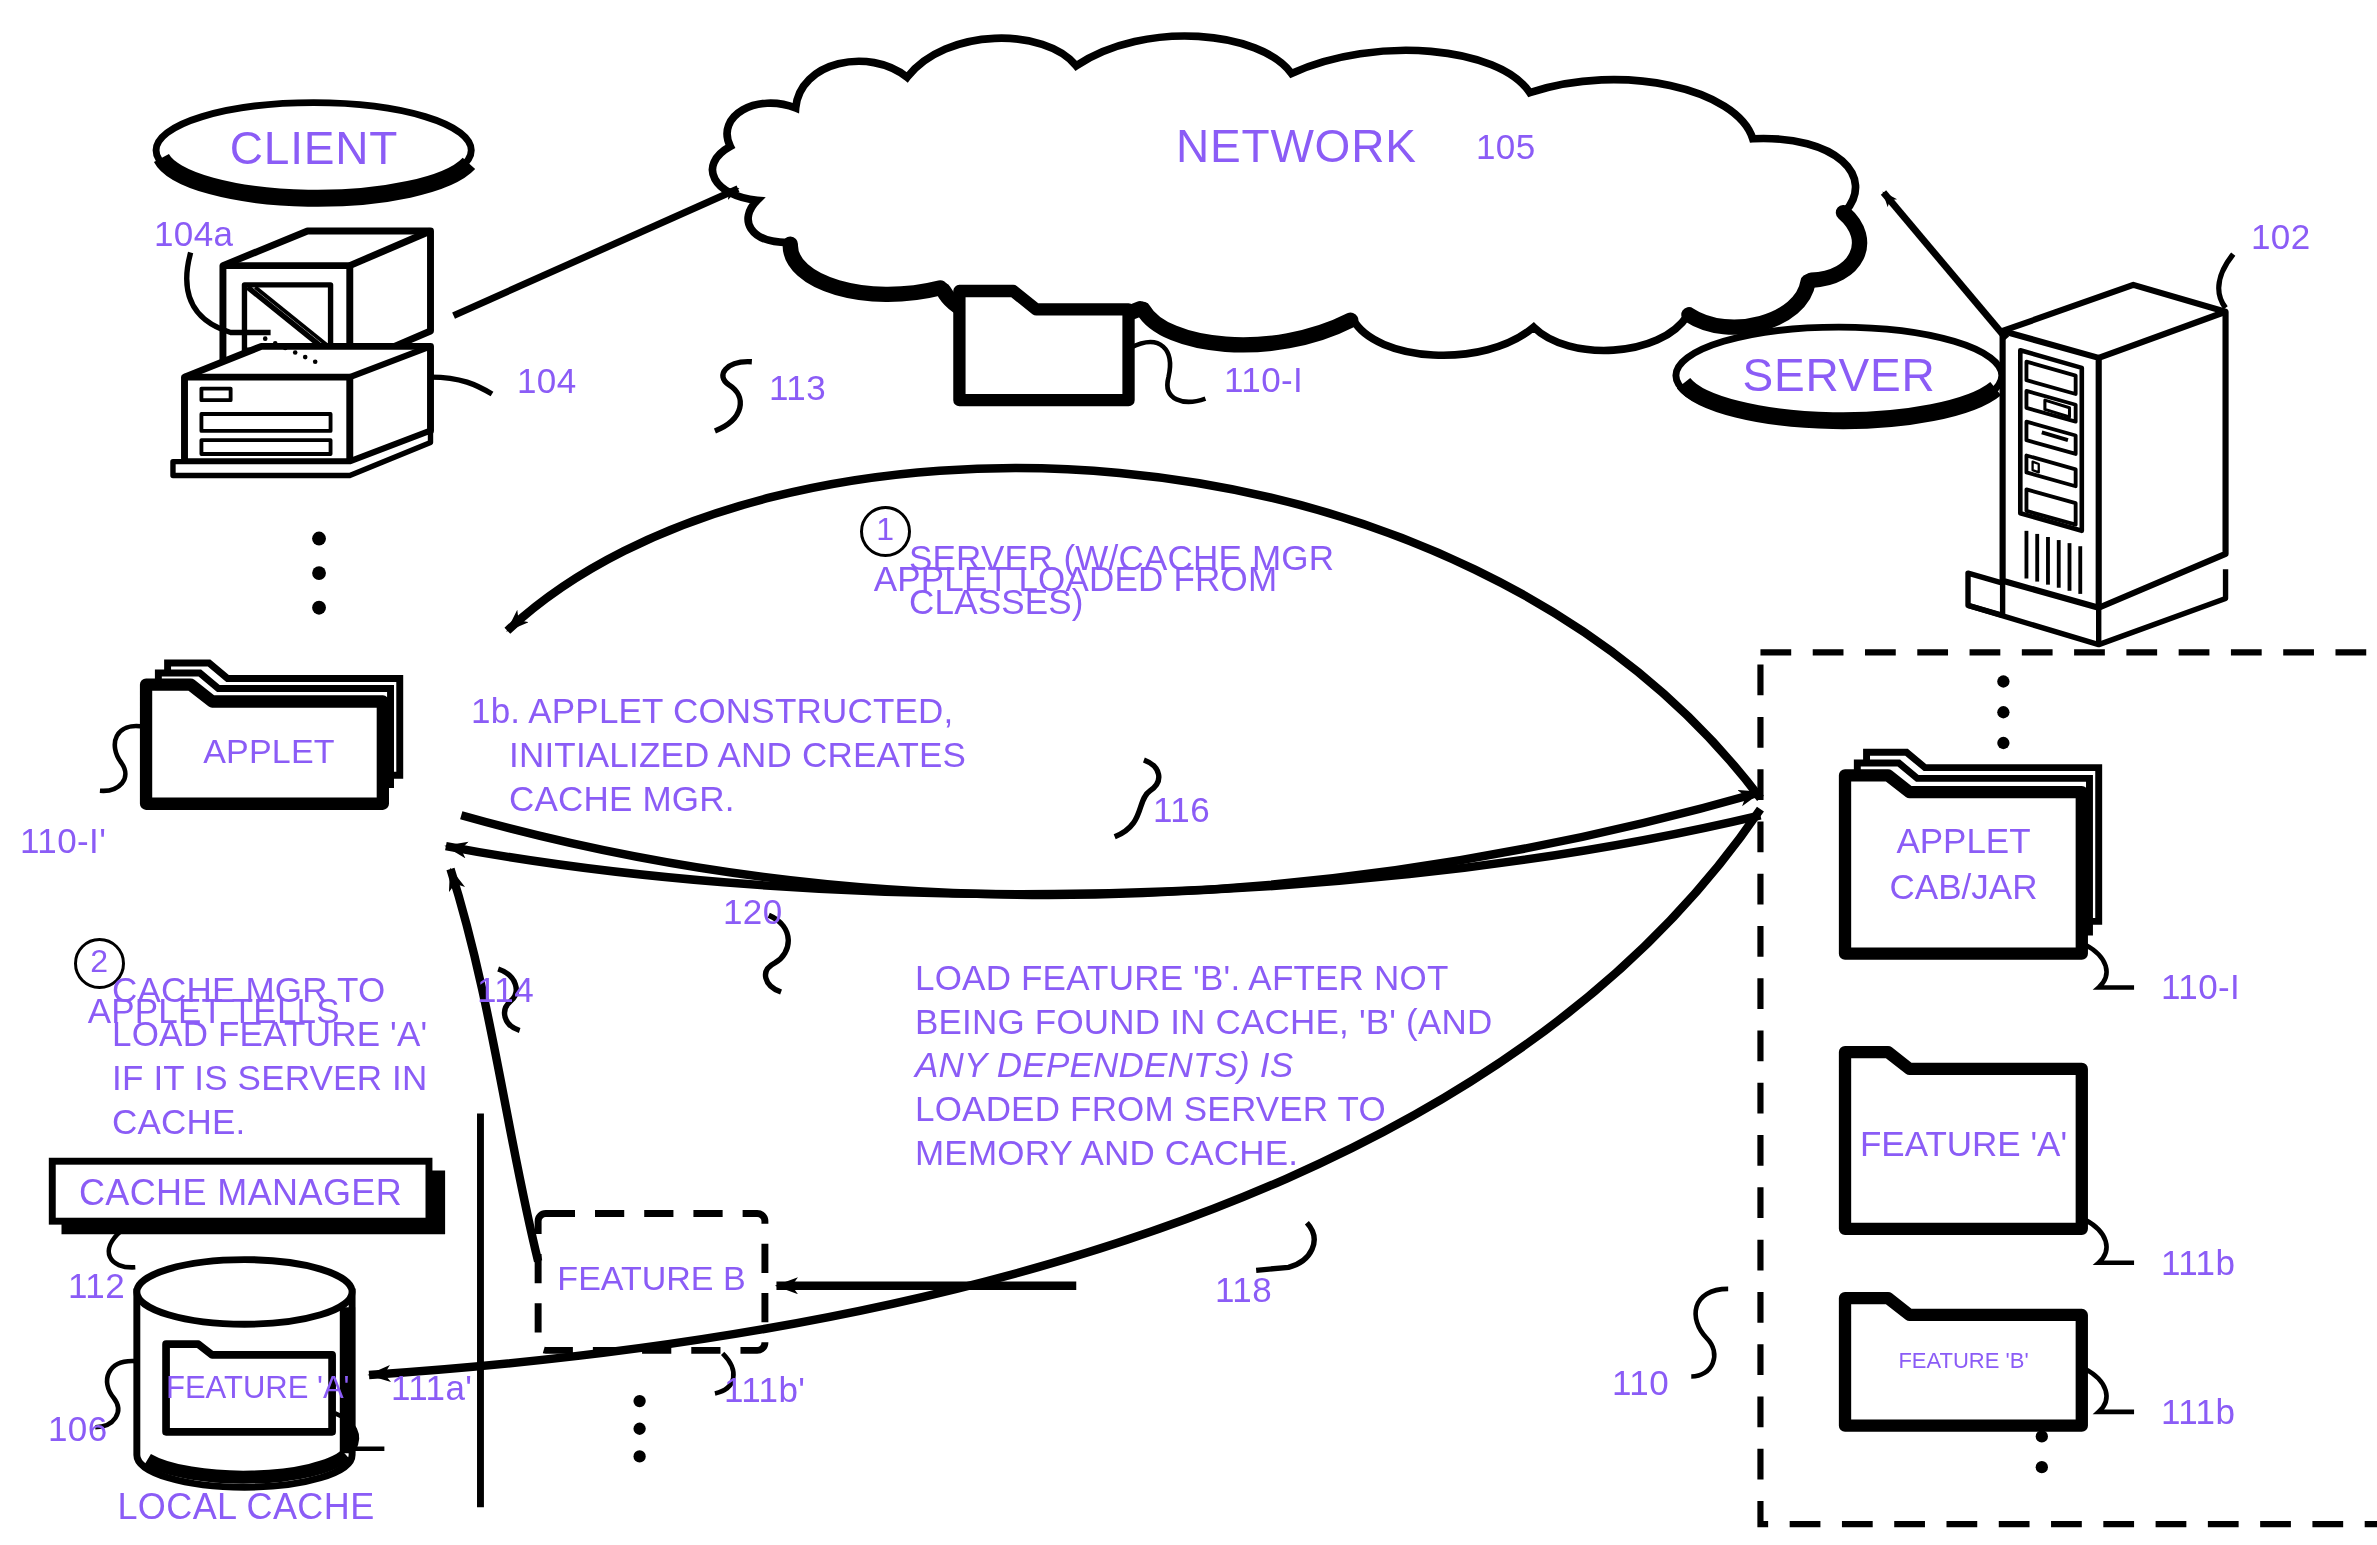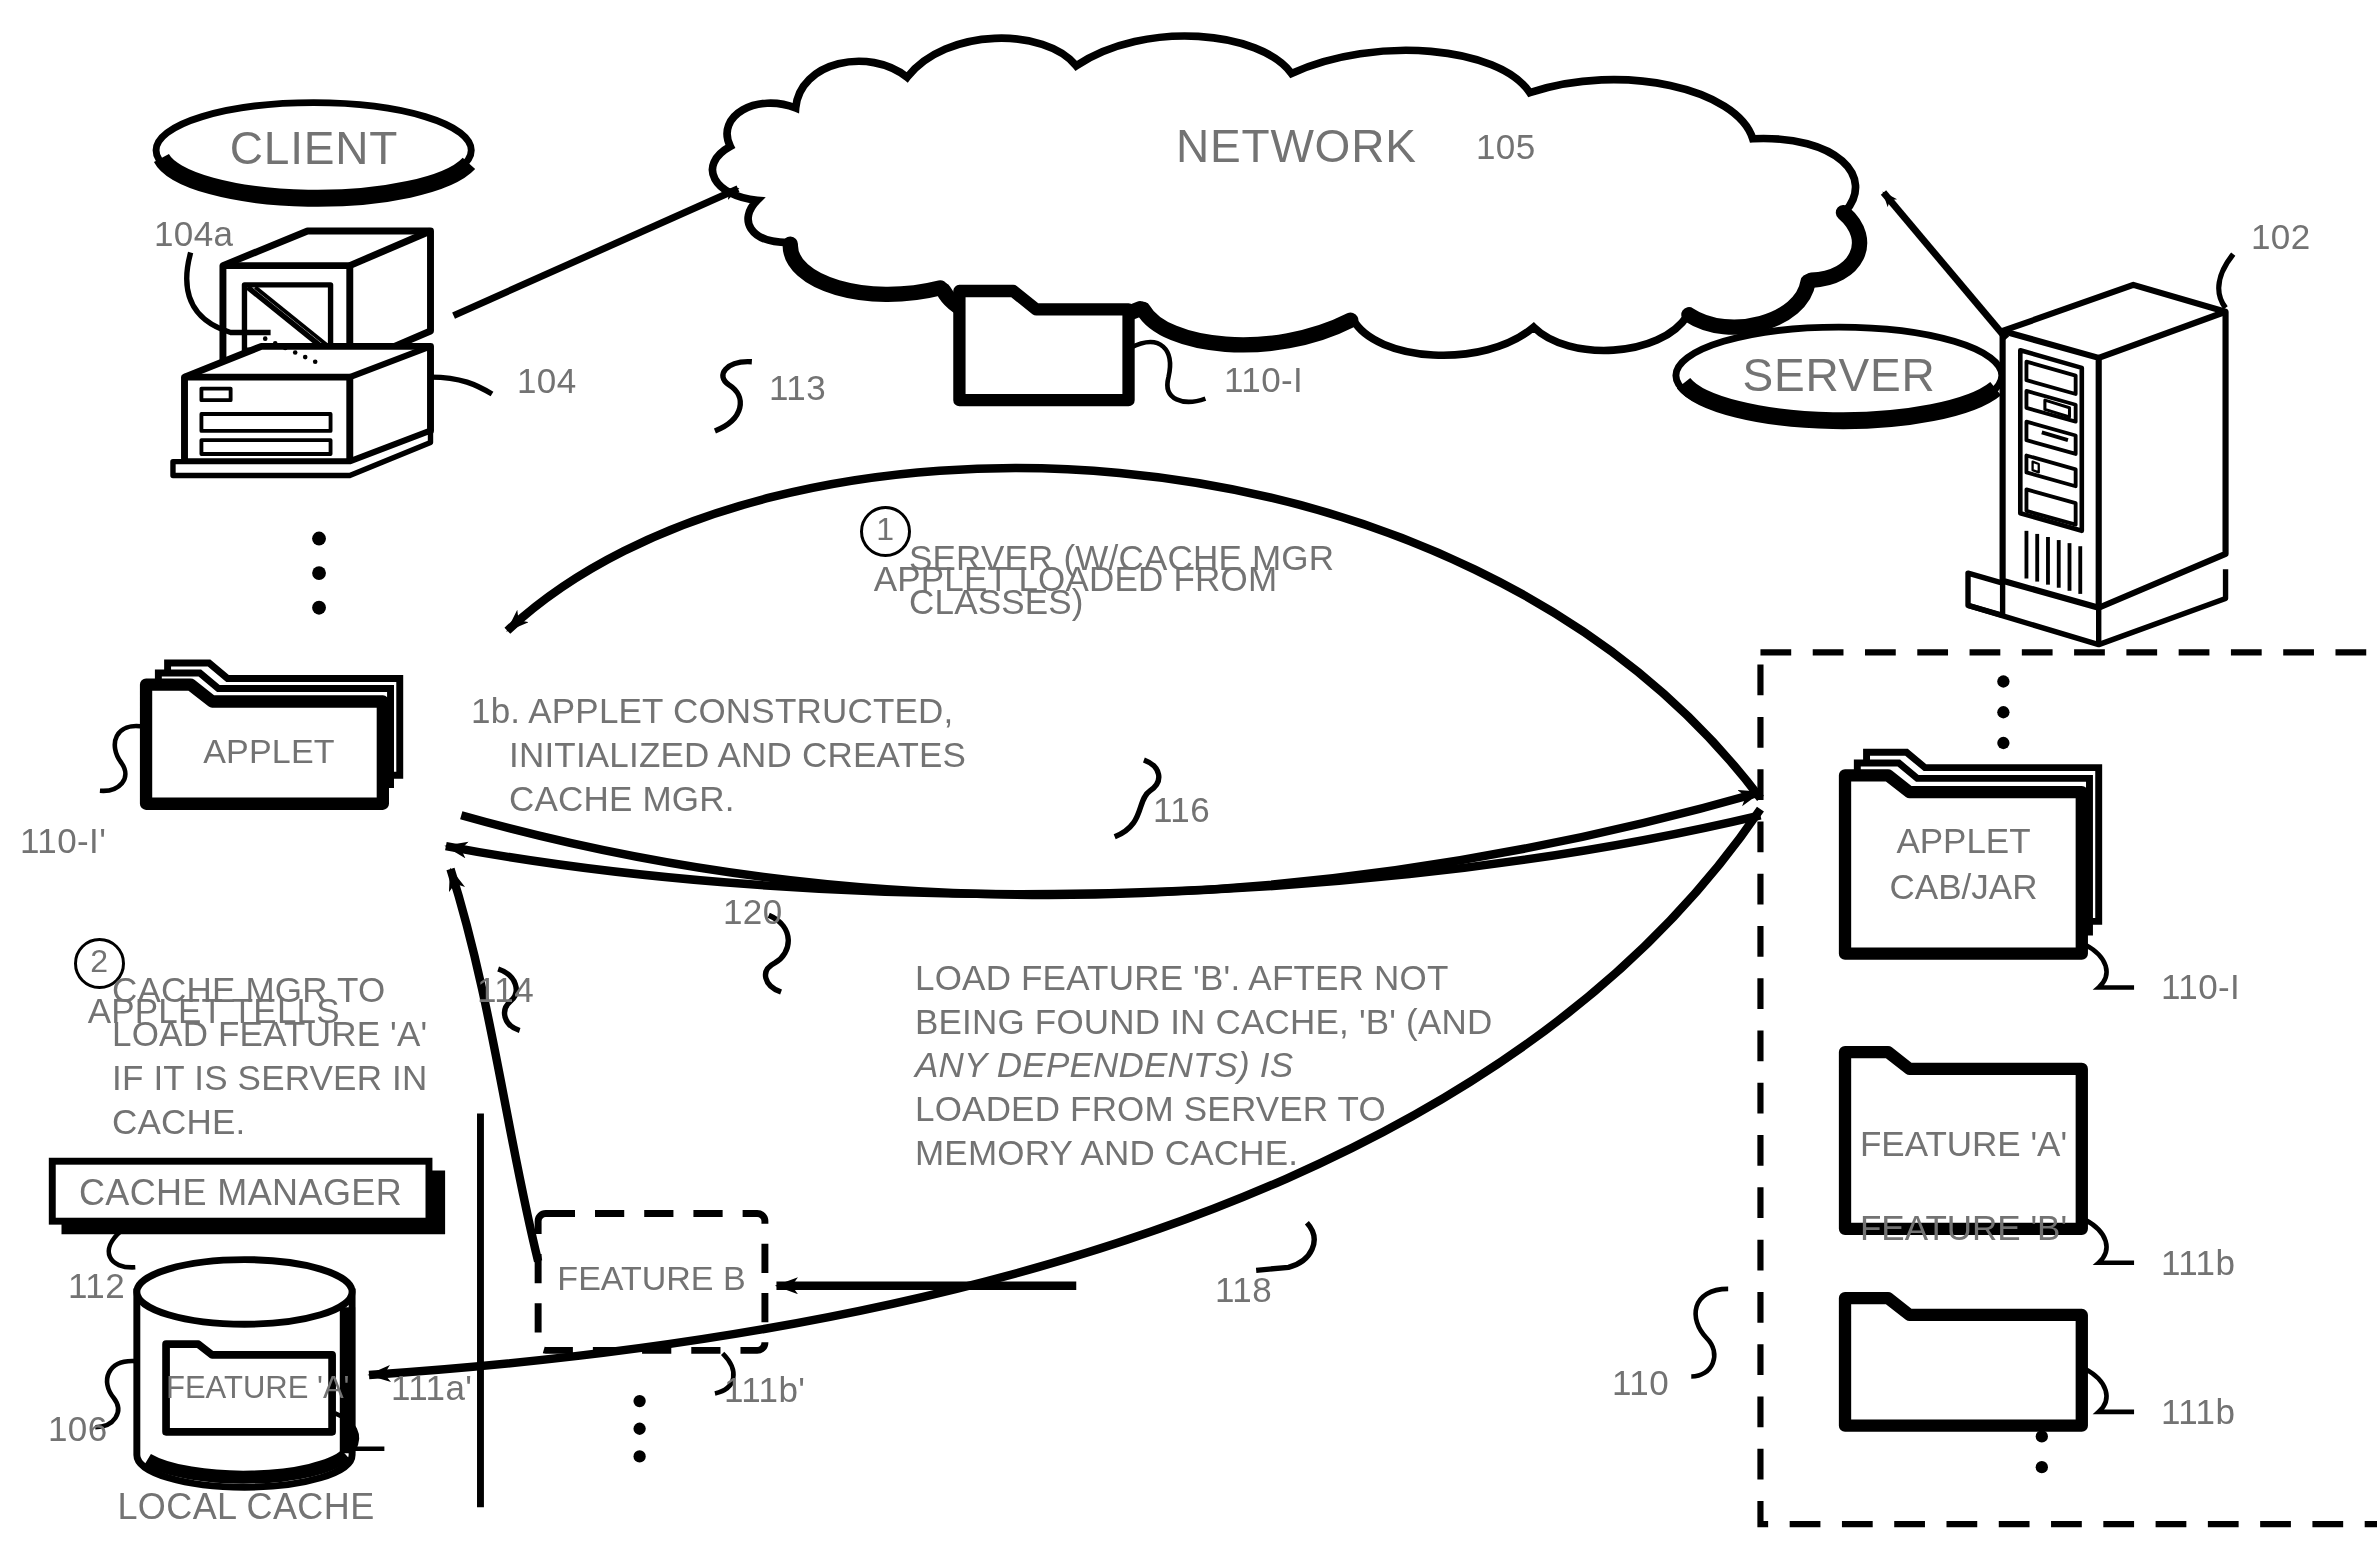--- a/index.html
+++ b/index.html
@@ -1,19 +1,19 @@
 <!DOCTYPE html>
 <html style="font-size:12.3px"><head>
 <meta charset="utf-8">
 <style>
   html,body{margin:0;padding:0;background:#ffffff;}
   #stage{position:relative;width:2377px;height:1546px;background:#fff;
          font-family:"Liberation Sans",sans-serif;overflow:hidden;}
   svg#art{position:absolute;left:0;top:0;width:2377px;height:1546px;}
-  .lbl{position:absolute;color:#737373;white-space:pre;font-family:"Liberation Sans",sans-serif;}
+  .lbl{position:absolute;color:#8b5cf6;white-space:pre;font-family:"Liberation Sans",sans-serif;}
   .ref{font-size:35px;letter-spacing:0.4px;}
   .node-cap{font-size:46px;letter-spacing:0.8px;}
   .body-txt{font-size:35px;line-height:44px;letter-spacing:0.2px;}
   .fold-txt{font-size:34px;letter-spacing:0.2px;text-align:center;}
   .cap-small{font-size:36px;letter-spacing:0.4px;}
   .ctr{text-align:center;}
 </style>
 </head>
 <body>
 
@@ -303,19 +303,19 @@
   <div class="lbl ctr" style="left:538px;top:1259px;width:227px;font-size:34px;">FEATURE B</div>
   <div class="lbl ref" style="left:724px;top:1370px;">111b'</div>
 
   <div class="lbl ctr" style="left:1845px;top:821px;width:237px;font-size:35px;">APPLET</div>
   <div class="lbl ctr" style="left:1845px;top:867px;width:237px;font-size:35px;">CAB/JAR</div>
   <div class="lbl ref" style="left:2161px;top:967px;">110-I</div>
 
   <div class="lbl ctr" style="left:1845px;top:1124px;width:237px;font-size:35px;">FEATURE 'A'</div>
   <div class="lbl ref" style="left:2161px;top:1243px;">111b</div>
 
-  <div class="lbl ctr" style="left:1845px;top:1208px;width:237px;font-size:35px;">FEATURE 'B'</div>
+  <div class="lbl ctr" style="left:1845px;top:1348px;width:237px;font-size:22px;">FEATURE 'B'</div>
   <div class="lbl ref" style="left:2161px;top:1392px;">111b</div>
 
   <div class="lbl ref" style="left:1612px;top:1363px;">110</div>
 
 </div>
 
 
 </body></html>

